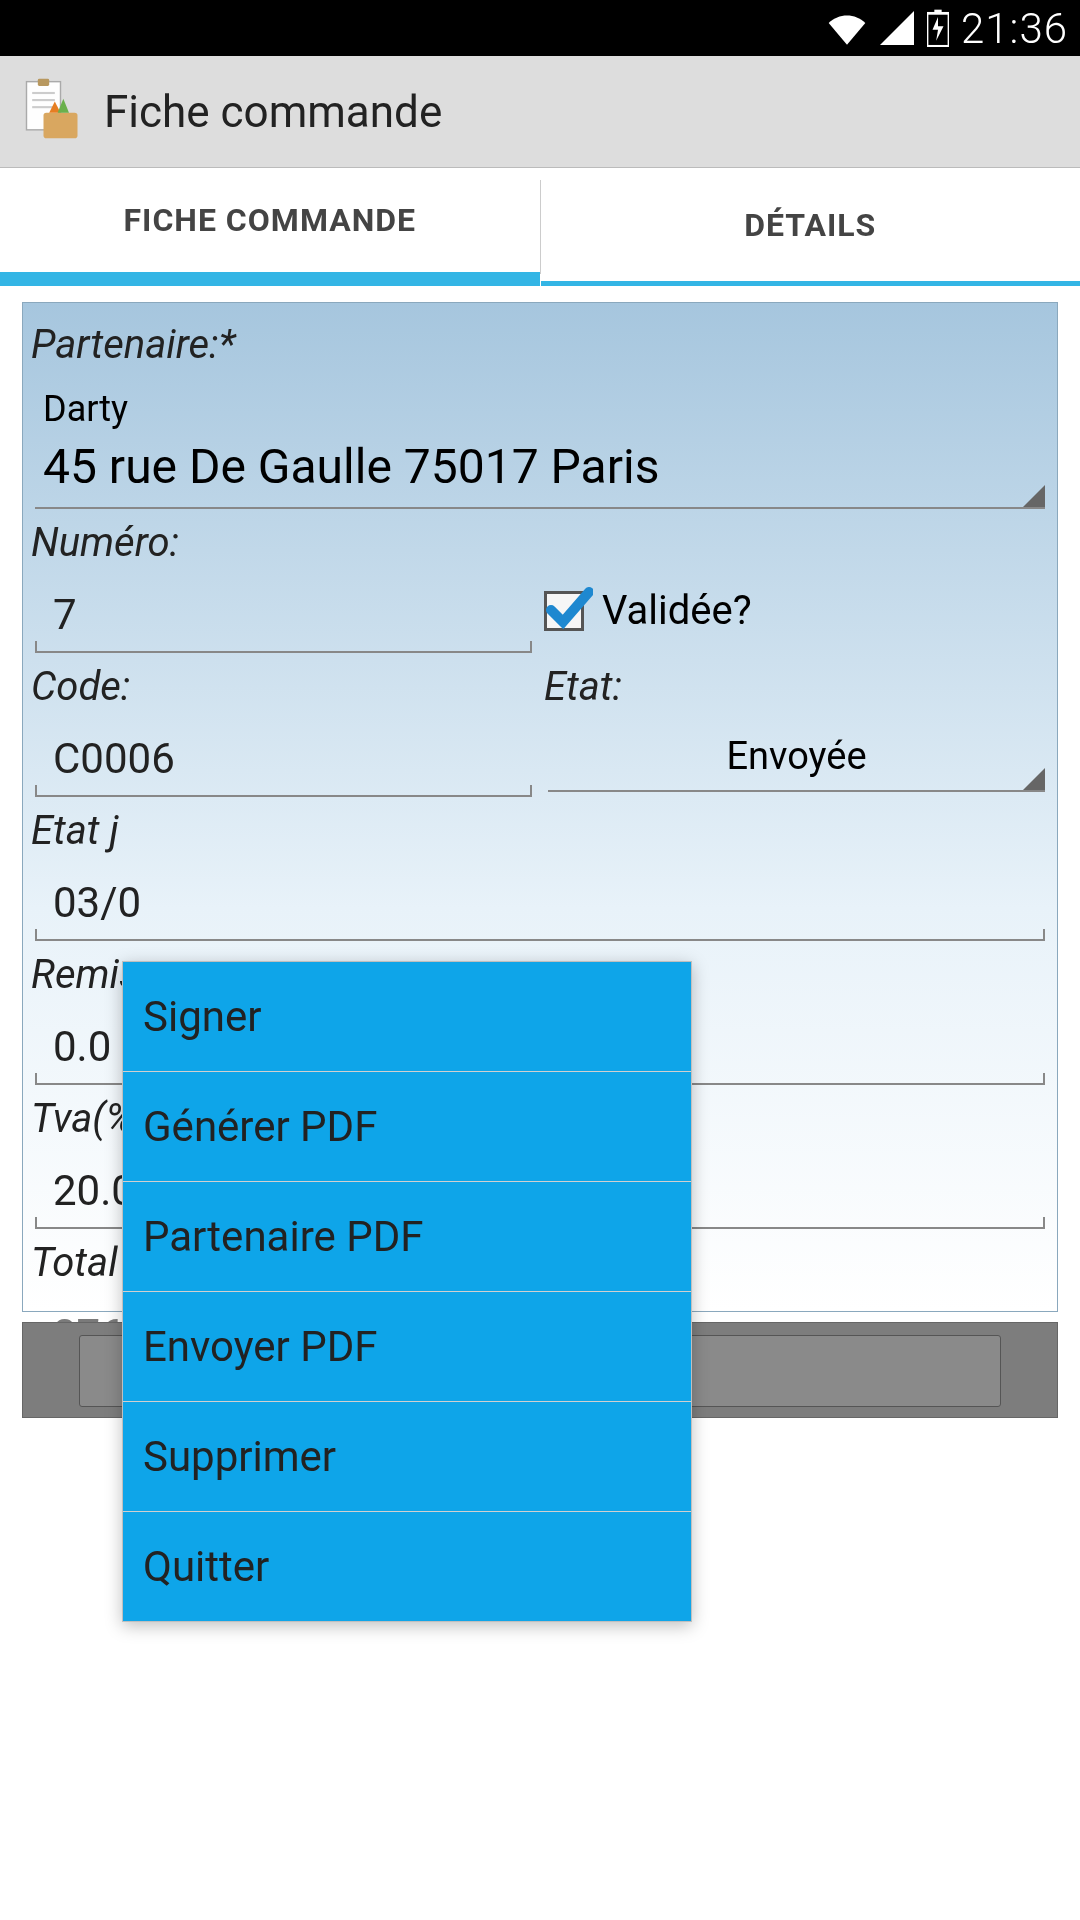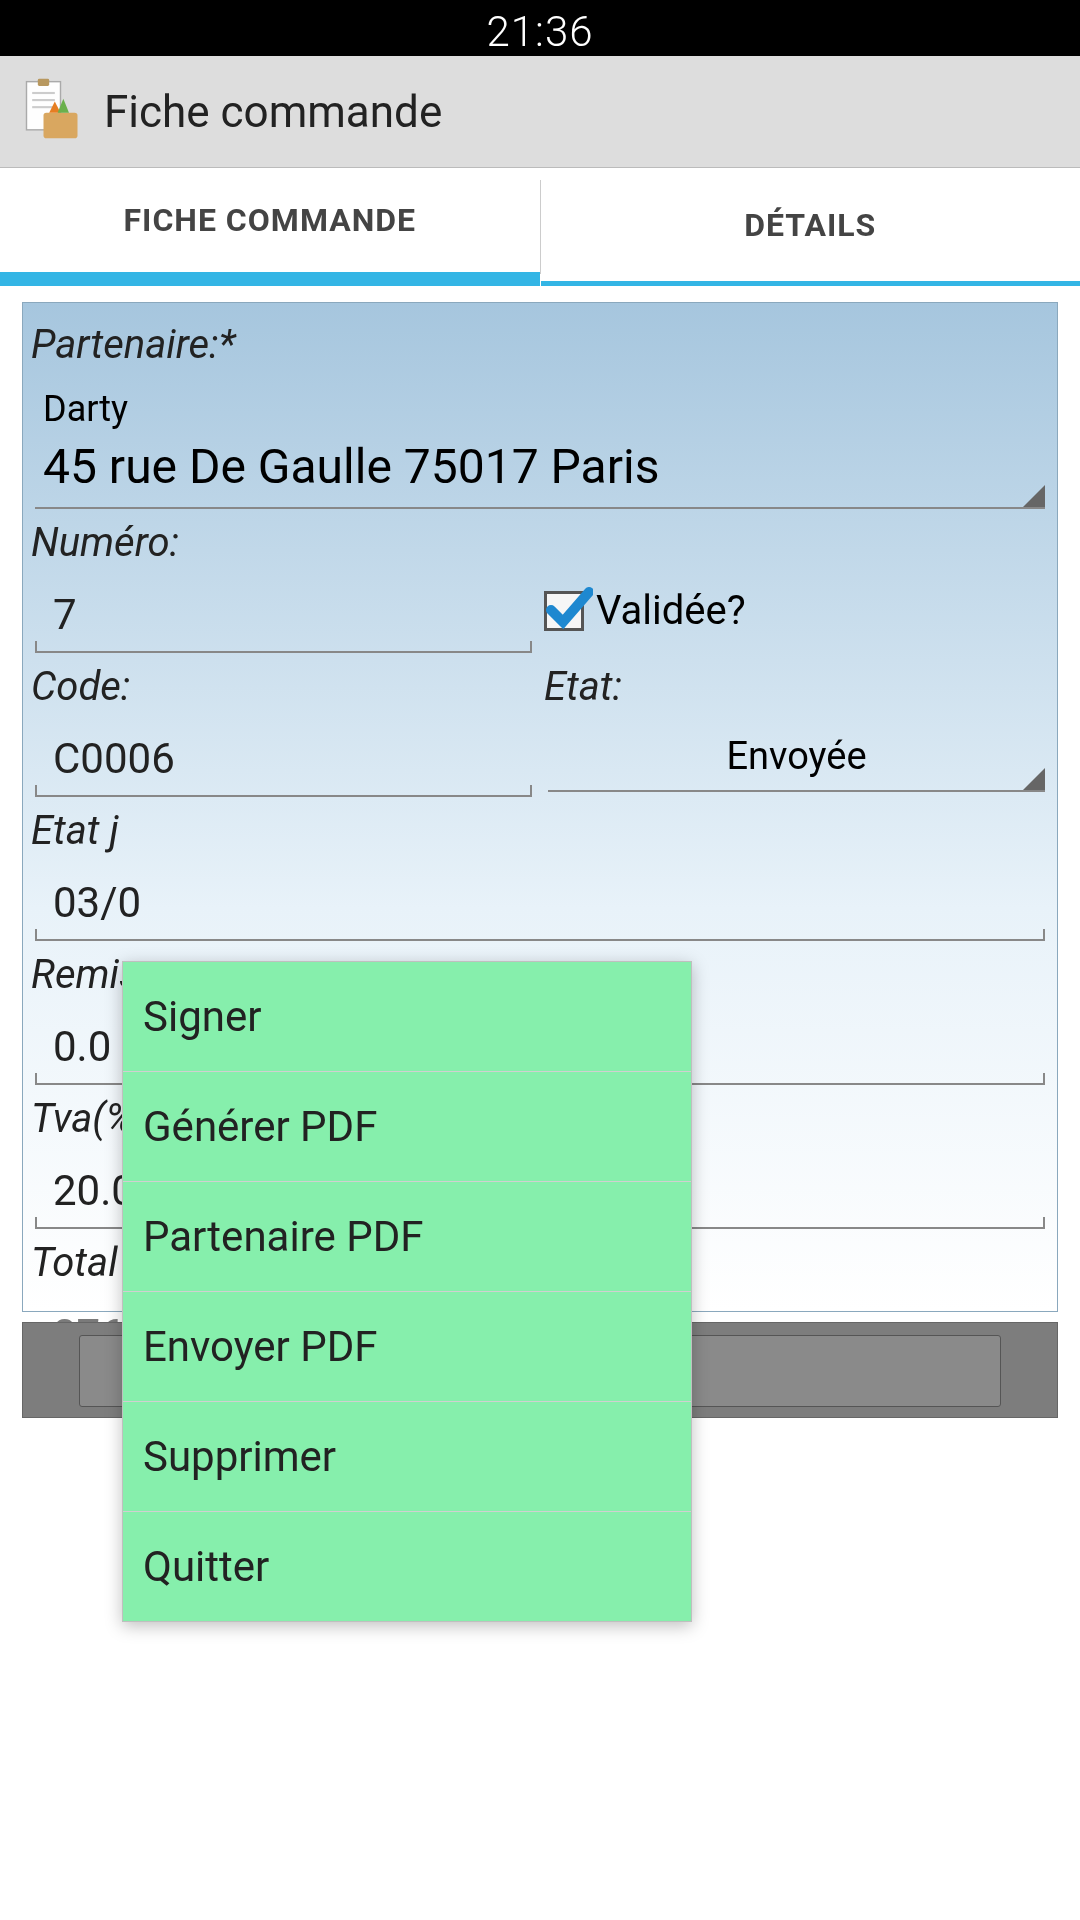--- a/index.html
+++ b/index.html
@@ -6,21 +6,20 @@
   html, body { width: 1080px; height: 1920px; overflow: hidden; font-family: Roboto, Arial, sans-serif; background: #000; }
   
   .status-bar {
     height: 56px;
     background: #000;
     display: flex;
     align-items: center;
     justify-content: flex-end;
     padding: 0 12px;
     gap: 12px;
-    flex-direction: column;
   }
   .status-bar .time {
     color: #fff;
     font-size: 42px;
     font-weight: 300;
     letter-spacing: 1px;
   }
   .status-icon { display: inline-flex; align-items: center; }
   
   .action-bar {
@@ -127,21 +126,21 @@
     padding: 12px 18px 14px 18px;
     color: #222;
   }
   
   .row { display: flex; gap: 8px; }
   .col { flex: 1; }
   
   .check-row {
     display: flex;
     align-items: center;
-    gap: 12px;
+    gap: 18px;
     padding-top: 20px;
   }
   .checkbox {
     width: 40px; height: 40px;
     border: 3px solid #555;
     position: relative;
     background: #f6f6f6;
   }
   .checkbox svg { position: absolute; top: -8px; left: -2px; }
   
@@ -171,21 +170,21 @@
     border-radius: 3px;
   }
   .bottom-bar .btn-left { left: 56px; }
   .bottom-bar .btn-right { right: 56px; }
   
   .menu-popup {
     position: absolute;
     left: 122px;
     top: 793px;
     width: 570px;
-    background: #86efac;
+    background: #0ea5e9;
     border: 1px solid #bfbfbf;
     box-shadow: 0 4px 16px rgba(0,0,0,0.25);
   }
   .menu-item {
     font-size: 42px;
     color: #222;
     padding: 30px 20px;
     border-bottom: 1px solid #d0d0d0;
   }
   .menu-item:last-child { border-bottom: none; }

